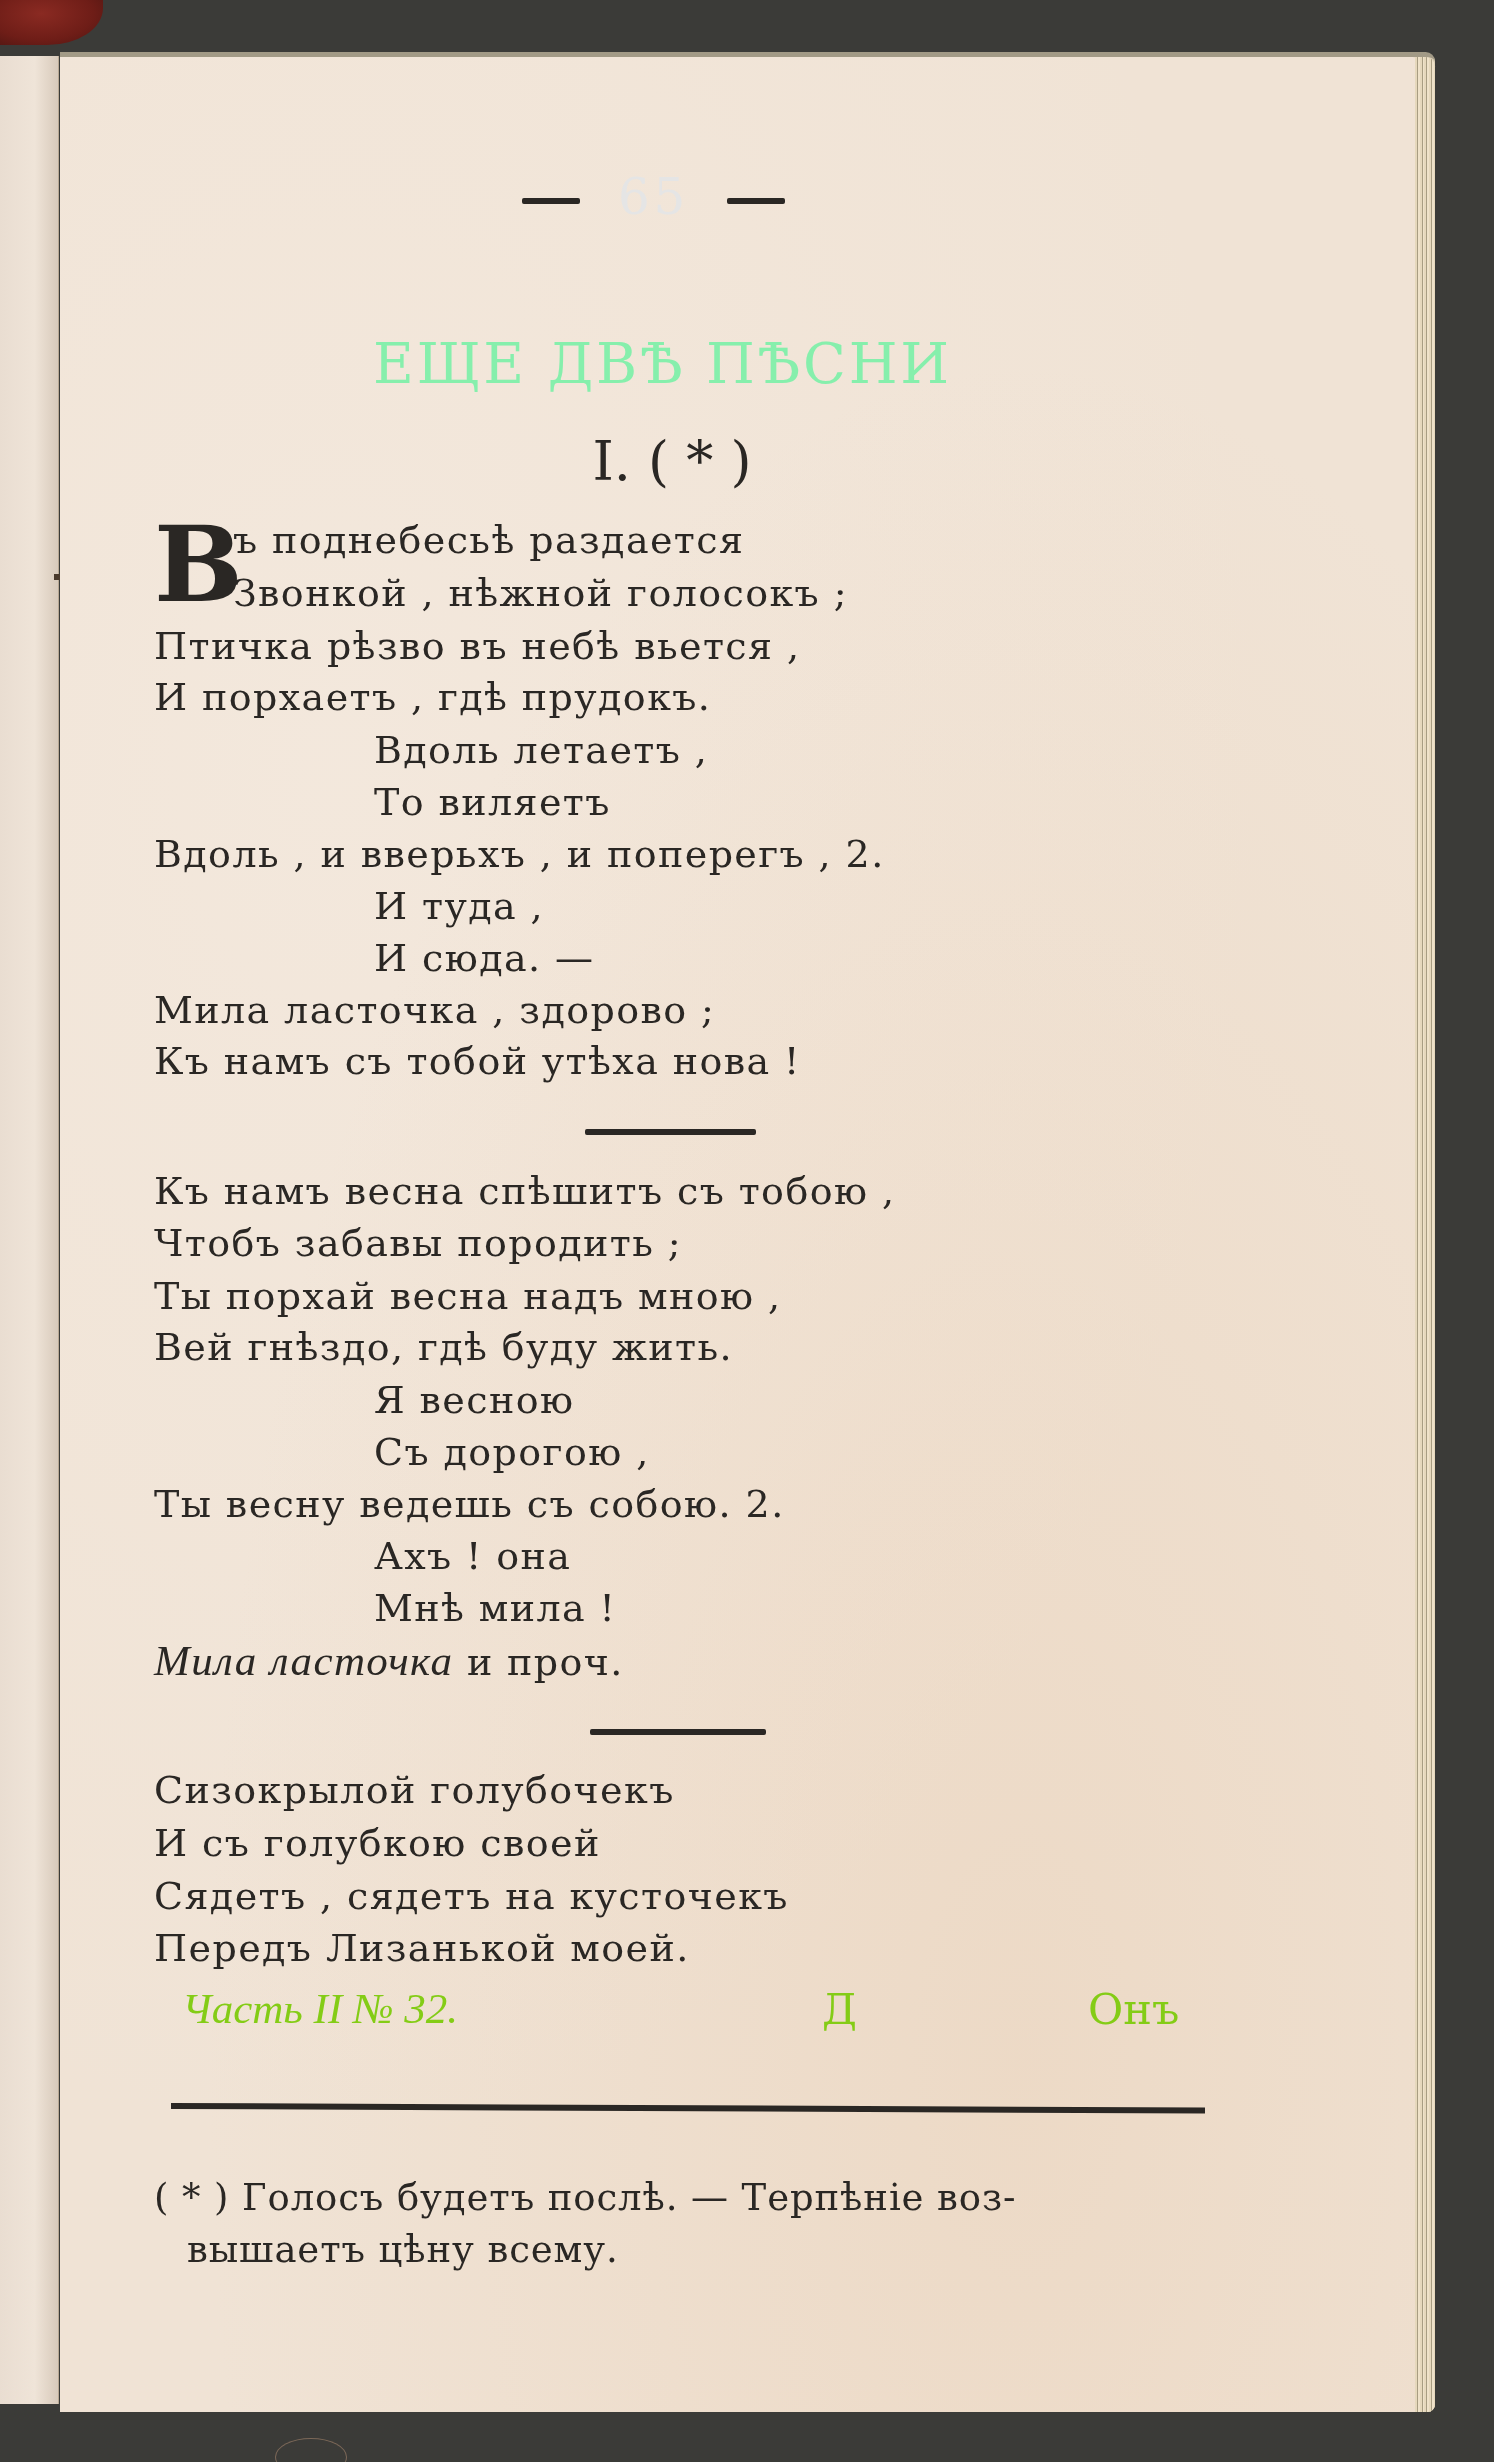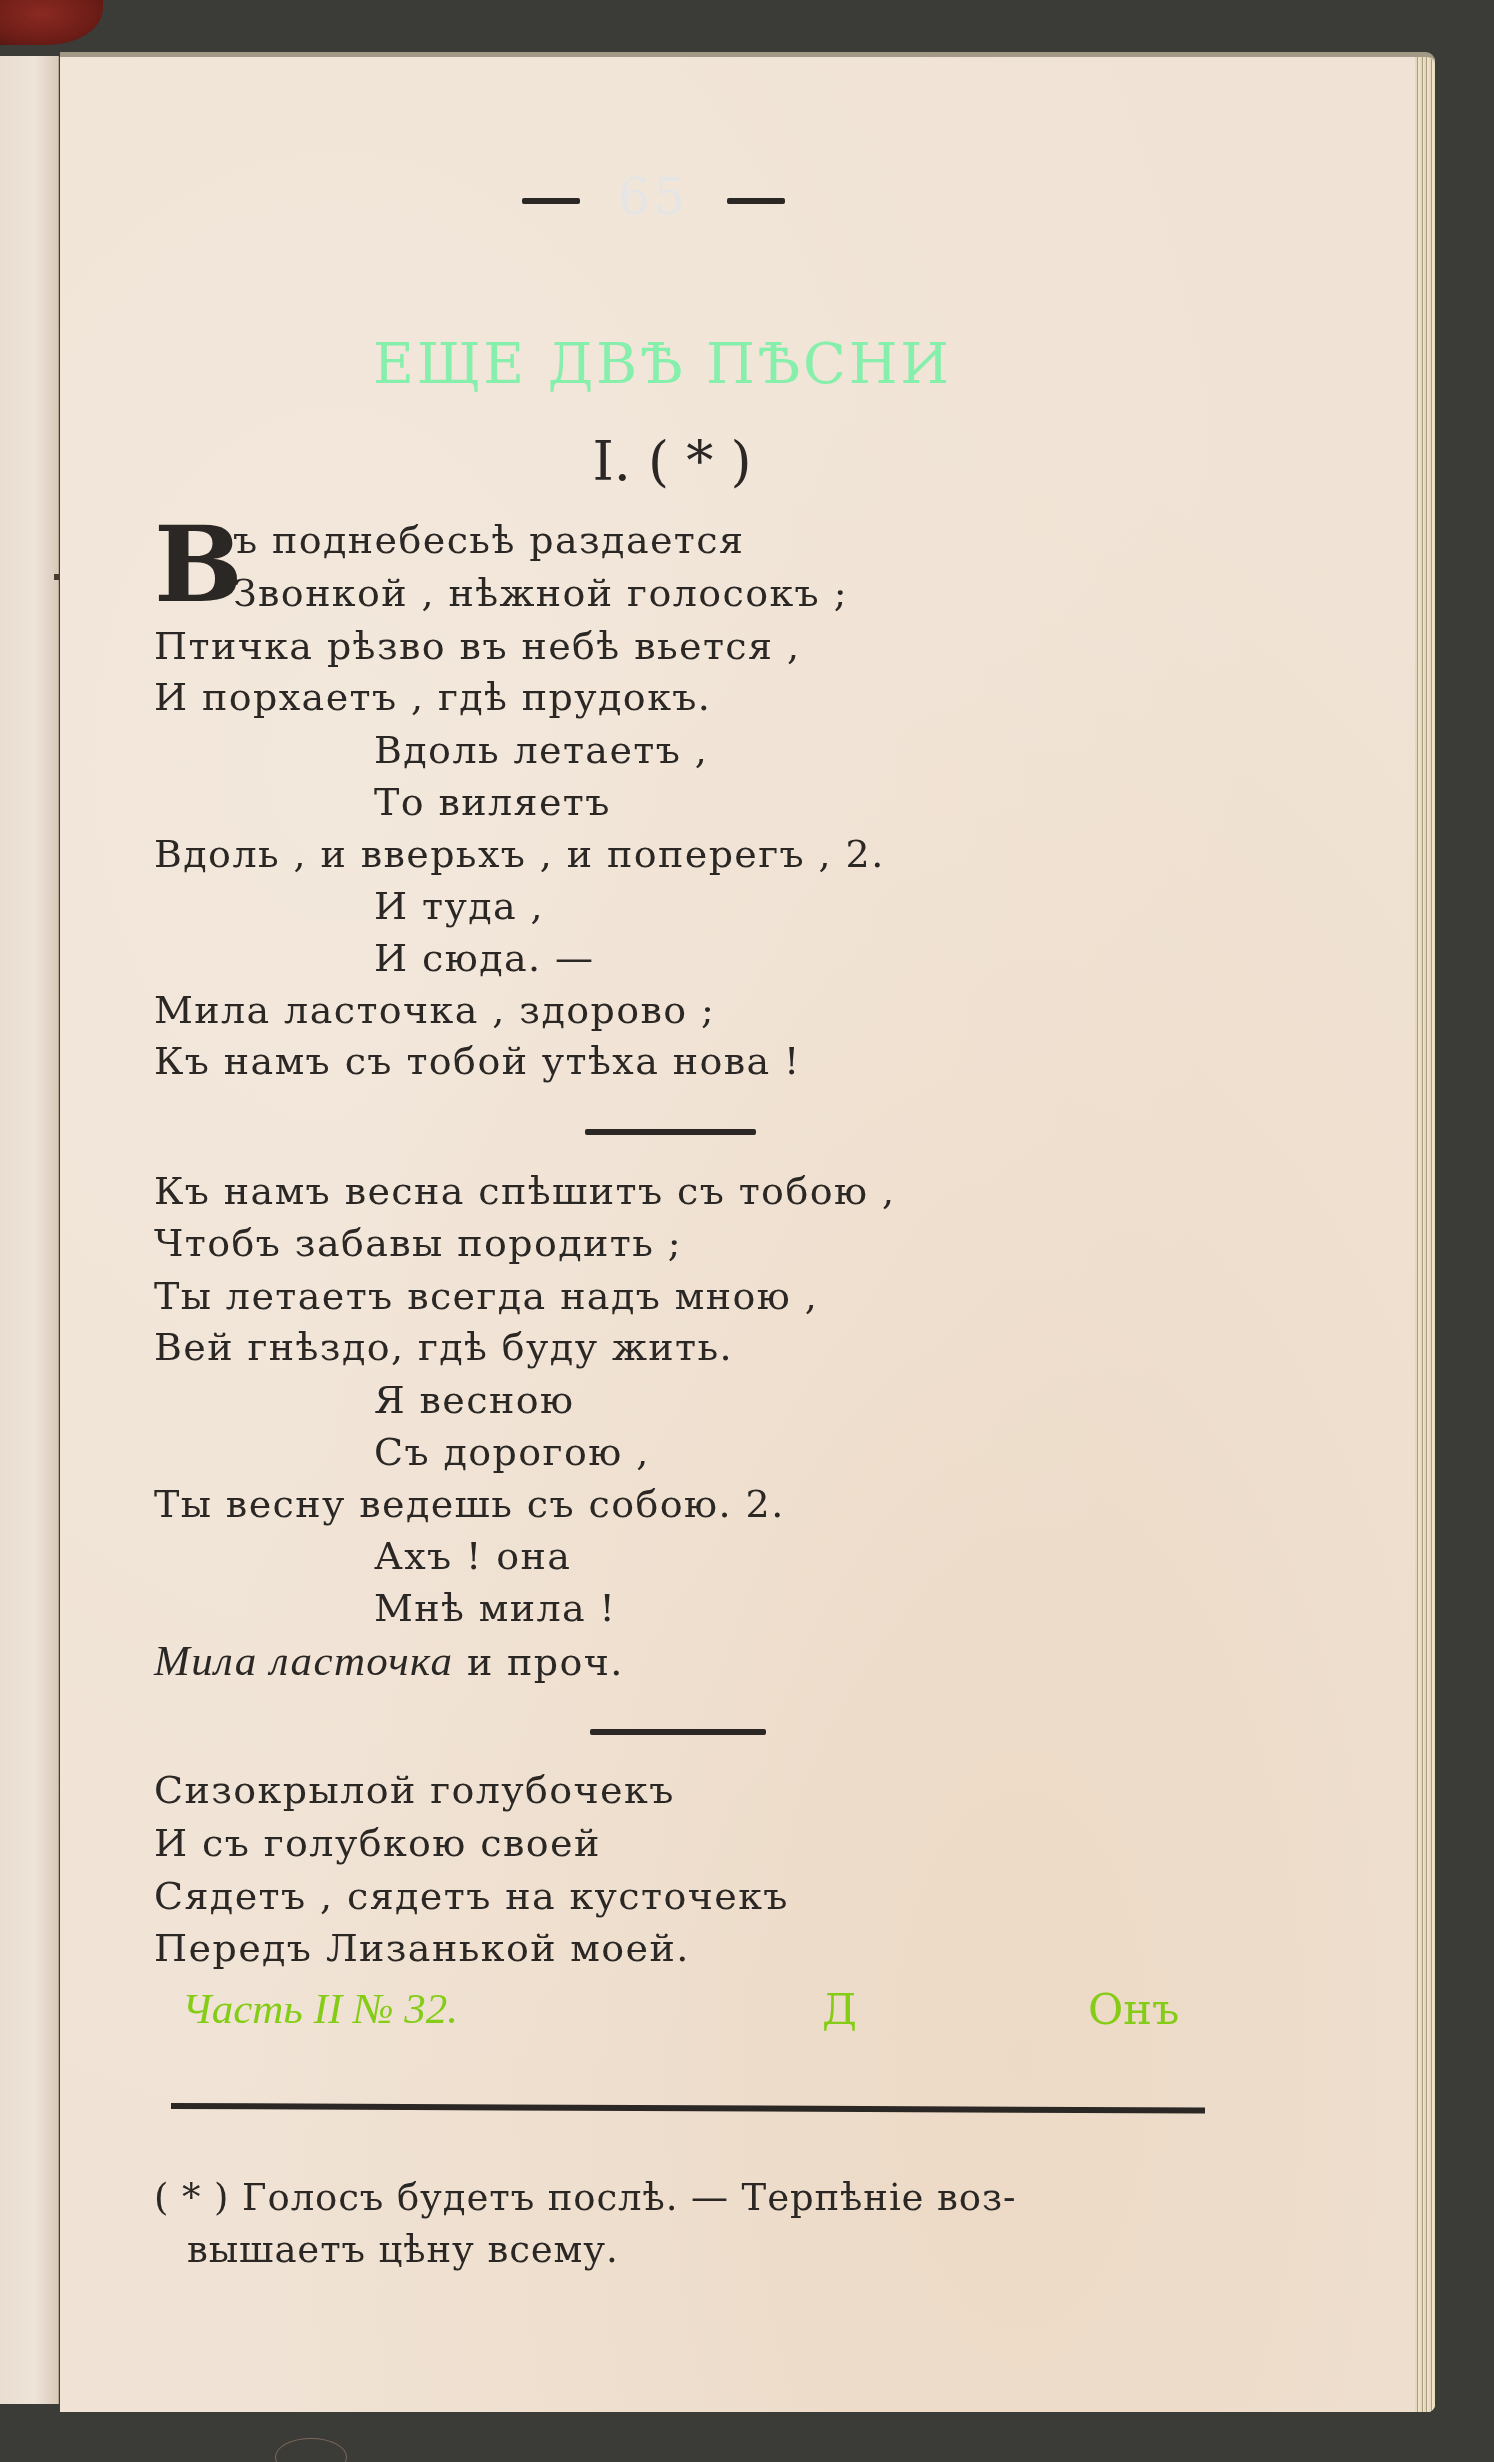--- a/index.html
+++ b/index.html
@@ -191,21 +191,21 @@
 <div class="line flush" style="top:832px">Вдоль , и вверьхъ , и поперегъ , 2.</div>
 <div class="line indent" style="top:884px">И туда ,</div>
 <div class="line indent" style="top:936px">И сюда. —</div>
 <div class="line flush" style="top:988px">Мила ласточка , здорово ;</div>
 <div class="line flush" style="top:1039px">Къ намъ съ тобой утѣха нова !</div>
 
 <div class="section-rule" style="left:585px; top:1129px; width:171px;"></div>
 
 <div class="line flush" style="top:1169px">Къ намъ весна спѣшитъ съ тобою ,</div>
 <div class="line flush" style="top:1221px">Чтобъ забавы породить ;</div>
-<div class="line flush" style="top:1274px">Ты летаетъ всегда надъ мною ,</div>
+<div class="line flush" style="top:1274px">Ты порхай весна надъ мною ,</div>
 <div class="line flush" style="top:1325px">Вей гнѣздо, гдѣ буду жить.</div>
 <div class="line indent" style="top:1378px">Я весною</div>
 <div class="line indent" style="top:1430px">Съ дорогою ,</div>
 <div class="line flush" style="top:1482px">Ты весну ведешь съ собою.   2.</div>
 <div class="line indent" style="top:1534px">Ахъ ! она</div>
 <div class="line indent" style="top:1586px">Мнѣ мила !</div>
 <div class="line flush" style="top:1636px">
   <span class="italic">Мила ласточка</span><span> и проч.</span>
 </div>
 

